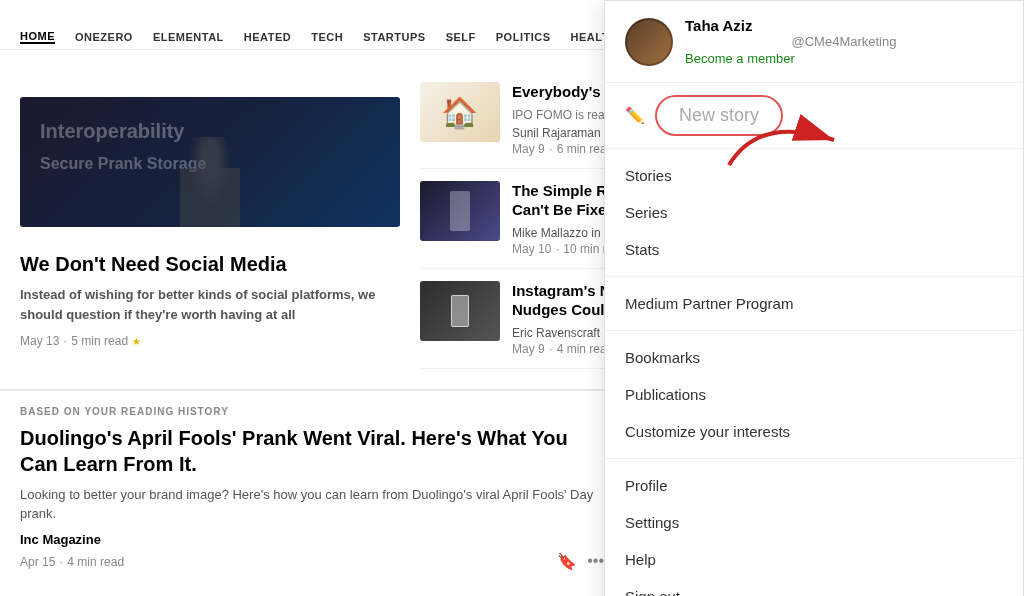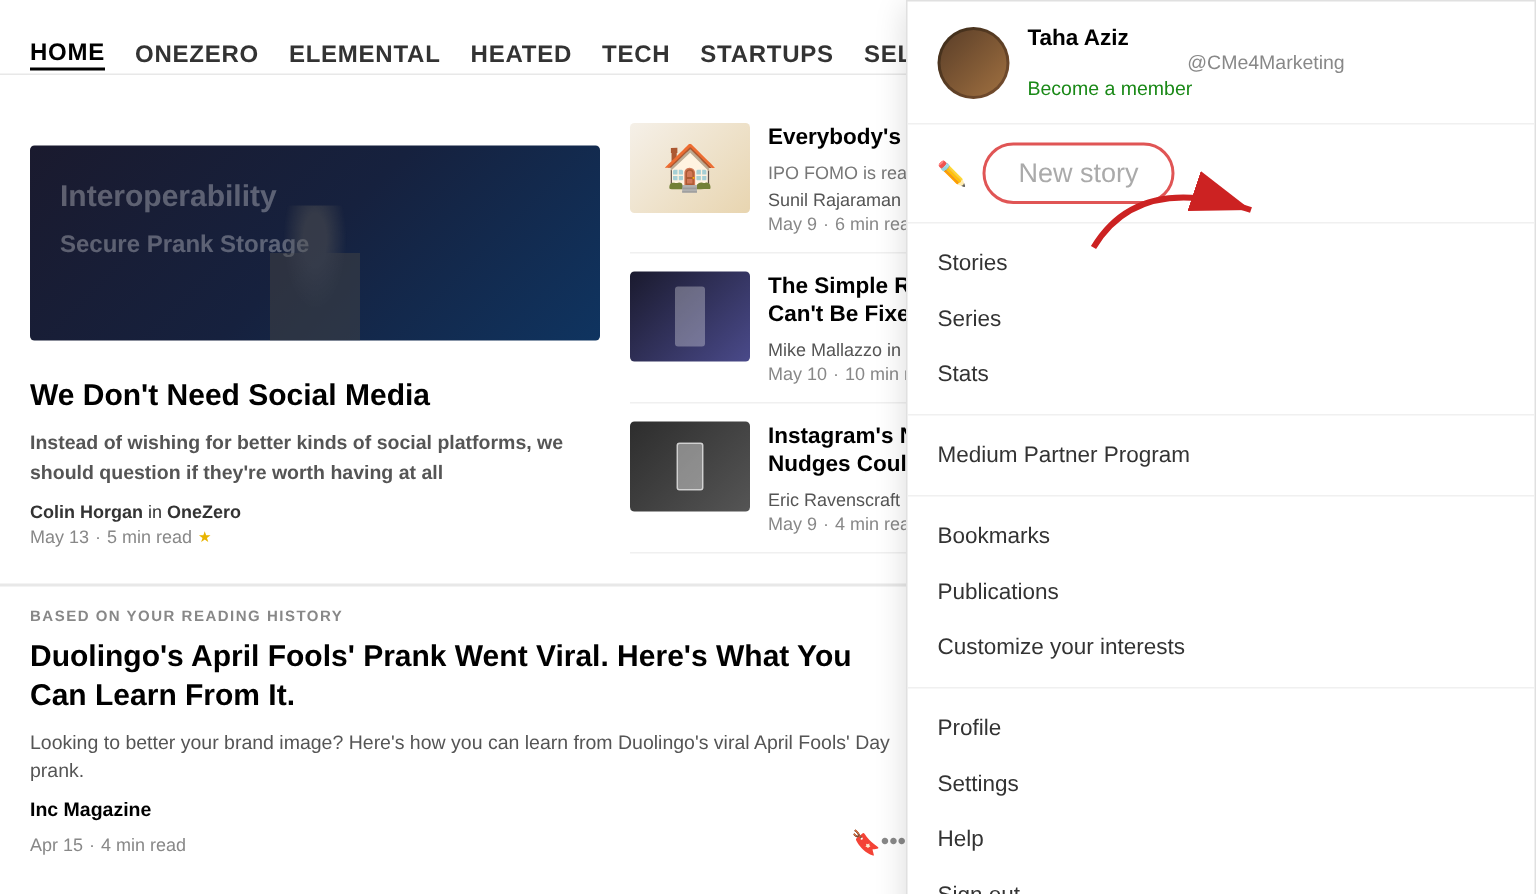--- a/index.html
+++ b/index.html
@@ -1,20 +1,20 @@
 <!DOCTYPE html>
 <html><head>
   <meta charset="utf-8">
   <style>
     * { margin: 0; padding: 0; box-sizing: border-box; }
     body { font-family: -apple-system, BlinkMacSystemFont, 'Segoe UI', sans-serif; background: #fff; width: 1024px; height: 596px; overflow: hidden; position: relative; }
 
     
     .nav { display: flex; align-items: center; padding: 0 20px; height: 50px; border-bottom: 1px solid #e8e8e8; gap: 20px; }
-    .nav-item { font-size: 16px; font-weight: 600; color: #333; text-transform: uppercase; letter-spacing: 0.5px; cursor: pointer; white-space: nowrap; margin-top: 24px; }
+    .nav-item { font-size: 11px; font-weight: 600; color: #333; text-transform: uppercase; letter-spacing: 0.5px; cursor: pointer; white-space: nowrap; margin-top: 24px; }
     .nav-item.active { color: #000; border-bottom: 2px solid #000; }
     .nav-right { margin-left: auto; display: flex; align-items: center; gap: 12px; }
     .write-btn { font-size: 14px; color: #555; display: flex; align-items: center; gap: 5px; cursor: pointer; }
     .bell-icon { font-size: 18px; color: #555; cursor: pointer; }
     .avatar-placeholder { width: 34px; height: 34px; border-radius: 50%; background: linear-gradient(135deg, #5a3e28, #8B6914); }
 
     
     .main { display: flex; height: calc(596px - 50px); }
     .content-area { flex: 1; overflow: hidden; }
 
@@ -57,21 +57,21 @@
     .reading-history-label { font-size: 10px; font-weight: 600; color: #888; letter-spacing: 1px; text-transform: uppercase; margin-bottom: 8px; }
     .bottom-grid { display: flex; gap: 20px; }
     .bottom-left { flex: 1; }
     .bottom-title { font-size: 20px; font-weight: 700; color: #000; line-height: 1.3; margin-bottom: 8px; }
     .bottom-desc { font-size: 13px; color: #555; line-height: 1.5; margin-bottom: 8px; }
     .bottom-author { font-size: 13px; font-weight: 600; color: #000; }
     .bottom-meta { font-size: 12px; color: #888; display: flex; align-items: center; gap: 4px; margin-top: 2px; }
     .bottom-thumb { width: 180px; height: 120px; flex-shrink: 0; border-radius: 3px; background: linear-gradient(135deg, #a8d8a8, #68c068); overflow: hidden; display: flex; align-items: center; justify-content: center; }
     .bottom-card { width: 180px; height: 120px; flex-shrink: 0; border-radius: 3px; background: linear-gradient(135deg, #e8f4f8, #c8e8f0); display: flex; align-items: center; justify-content: center; }
     .bottom-card-text { font-size: 16px; font-weight: 700; color: #2a6a8a; text-align: center; line-height: 1.4; padding: 10px; }
-    .bottom-action-row { display: flex; align-items: center; margin-top: 5px; }
+    .bottom-action-row { display: flex; align-items: center; gap: 10px; margin-top: 5px; }
     .bookmark-icon { color: #888; font-size: 16px; cursor: pointer; }
     .dots-icon { color: #888; font-size: 16px; cursor: pointer; }
 
     
     .dropdown-overlay { position: absolute; top: 0; right: 0; width: 420px; background: #fff; border: 1px solid #e0e0e0; box-shadow: 0 4px 20px rgba(0,0,0,0.15); z-index: 100; }
     .dropdown-header { padding: 16px 20px; display: flex; align-items: center; gap: 12px; border-bottom: 1px solid #f0f0f0; }
     .dropdown-avatar { width: 48px; height: 48px; border-radius: 50%; background: linear-gradient(135deg, #5a3e28, #a07040); flex-shrink: 0; overflow: hidden; }
     .dropdown-user-info { flex: 1; }
     .dropdown-name { font-size: 15px; font-weight: 600; color: #000; }
     .dropdown-handle { font-size: 13px; color: #888; text-align: center; }
@@ -122,23 +122,20 @@
           <div class="hero-image-text">
             <div>Interoperability</div>
             <div style="font-size:16px; margin-top:8px;">Secure Prank Storage</div>
           </div>
 
           <div style="position:absolute; bottom:0; left:50%; transform:translateX(-50%); width:60px; height:90px; background:radial-gradient(ellipse at 50% 25%, #555 18%, transparent 50%), linear-gradient(180deg, transparent 35%, #444 35%); opacity:0.5;"></div>
         </div>
         <div class="hero-text">
           <div class="hero-title">We Don't Need Social Media</div>
           <div class="hero-subtitle">Instead of wishing for better kinds of social platforms, we should question if they're worth having at all</div>
-          <div class="hero-author">
-            <span>Colin Horgan</span> in <span style="font-weight:600;">OneZero</span>
-          </div>
           <div class="hero-meta">
             <span>May 13</span> · <span>5 min read</span>
             <span class="star">★</span>
           </div>
         </div>
       </div>
 
       <div class="articles-middle">
 
         <div class="article-item">

